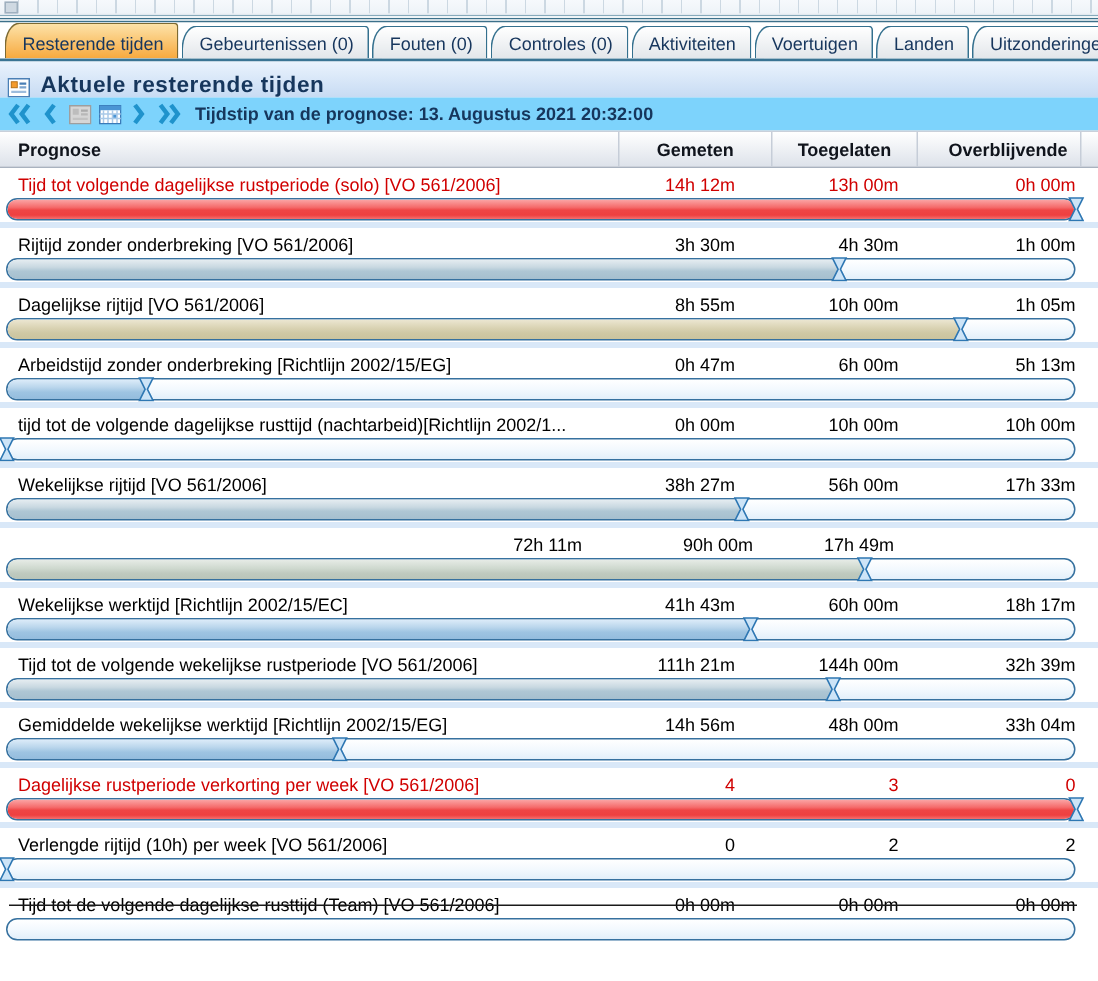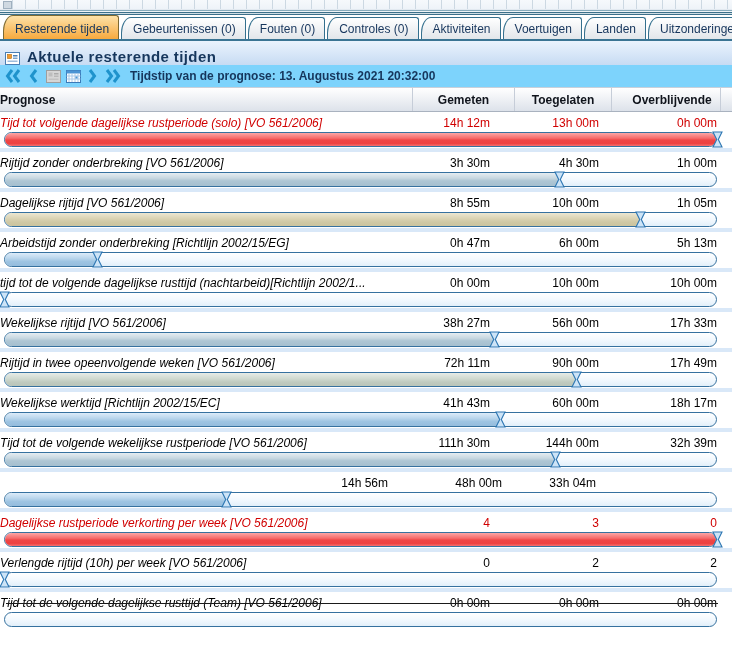--- a/index.html
+++ b/index.html
@@ -39,34 +39,34 @@
   .toolbar { height:22px; display:flex; align-items:center; gap:2px; padding-left:4px; background:#7dd3fc; }
   .tbtn { width:18px; height:18px; display:inline-flex; align-items:center; justify-content:center;
       background:transparent; border:none; cursor:pointer; padding:0; }
   .prog-label { margin-left:6px; font-size:12px; font-weight:bold; color:var(--title-text,#16365c); }
 
   
   .thead { height:25px; display:grid; grid-template-columns:1fr 102px 97px 121px;
       align-items:center; background:linear-gradient(#ffffff,#dde2ea);
       border-top:1px solid #c9d0da; border-bottom:1px solid #a9b2bf; position:relative; }
   .hcell { font-size:12px; font-weight:bold; color:#10141c; }
-  .hcell.first { padding-left:0; }
+  .hcell.first { padding-left:12px; }
   .hcell.num { text-align:center; border-left:1px solid #c6cdd8; height:100%;
       display:flex; align-items:center; justify-content:center; }
   .thead::after { content:""; position:absolute; right:11px; top:0; bottom:0;
       border-right:1px solid #c6cdd8; }
 
   
   .rows { background:#fff; }
   .row { height:40px; padding-top:3px; border-bottom:4px solid #d9e8f8; position:relative; background:#fff; }
   .row:last-child { border-bottom:none; }
   .rowtop { display:grid; grid-template-columns:1fr 102px 97px 121px; height:16px;
       align-items:center; position:relative; }
   .cell { font-size:12px; color:#000; }
-  .cell.label { padding-left:0; white-space:nowrap; overflow:hidden; text-overflow:ellipsis;font-style:italic; }
+  .cell.label { padding-left:12px; white-space:nowrap; overflow:hidden; text-overflow:ellipsis; }
   .cell.num { text-align:right; }
   .cell.gemeten { padding-right:24px; }
   .cell.toegelaten { padding-right:12px; }
   .cell.overblijvende { padding-right:15px; }
   .row.alert .cell { color:var(--alert,#d00000); }
   .row.struck .rowtop::after { content:""; position:absolute; left:6px; right:14px; top:8px;
       border-top:1px solid #1a1a1a; }
 
   .barwrap { position:relative; margin:1px 15px 0 4px; height:16px; }
   .bar { position:relative; height:15px; border:1px solid var(--bar-border,#36719f);
@@ -257,21 +257,20 @@
       <div class="bar">
         <div class="fill fill-steel" style="width: 68.7%;"></div>
       </div>
       <svg class="handle" width="11" height="17" viewBox="0 0 11 17" style="left: calc(68.7% - 5px);">
         <path d="M1 1 L10 1 L6.3 8.5 L10 16 L1 16 L4.7 8.5 Z" fill="#cde4f7" stroke="#2e77b3" stroke-width="1.1"></path>
       </svg>
     </div>
   </div>
       <div class="row">
     <div class="rowtop">
-      <span class="cell label">Rijtijd in twee opeenvolgende weken  [VO 561/2006]</span>
       <span class="cell num gemeten">72h 11m</span>
       <span class="cell num toegelaten">90h 00m</span>
       <span class="cell num overblijvende">17h 49m</span>
     </div>
     <div class="barwrap">
       <div class="bar">
         <div class="fill fill-sage" style="width: 80.2%;"></div>
       </div>
       <svg class="handle" width="11" height="17" viewBox="0 0 11 17" style="left: calc(80.2% - 5px);">
         <path d="M1 1 L10 1 L6.3 8.5 L10 16 L1 16 L4.7 8.5 Z" fill="#cde4f7" stroke="#2e77b3" stroke-width="1.1"></path>
@@ -290,35 +289,36 @@
         <div class="fill fill-blue" style="width: 69.5%;"></div>
       </div>
       <svg class="handle" width="11" height="17" viewBox="0 0 11 17" style="left: calc(69.5% - 5px);">
         <path d="M1 1 L10 1 L6.3 8.5 L10 16 L1 16 L4.7 8.5 Z" fill="#cde4f7" stroke="#2e77b3" stroke-width="1.1"></path>
       </svg>
     </div>
   </div>
       <div class="row">
     <div class="rowtop">
       <span class="cell label">Tijd tot de volgende wekelijkse rustperiode [VO 561/2006]</span>
-      <span class="cell num gemeten">111h 30m</span>
+      <span class="cell num gemeten">111h 21m</span>
       <span class="cell num toegelaten">144h 00m</span>
       <span class="cell num overblijvende">32h 39m</span>
     </div>
     <div class="barwrap">
       <div class="bar">
         <div class="fill fill-steel" style="width: 77.3%;"></div>
       </div>
       <svg class="handle" width="11" height="17" viewBox="0 0 11 17" style="left: calc(77.3% - 5px);">
         <path d="M1 1 L10 1 L6.3 8.5 L10 16 L1 16 L4.7 8.5 Z" fill="#cde4f7" stroke="#2e77b3" stroke-width="1.1"></path>
       </svg>
     </div>
   </div>
       <div class="row">
     <div class="rowtop">
+      <span class="cell label">Gemiddelde wekelijkse werktijd [Richtlijn 2002/15/EG]</span>
       <span class="cell num gemeten">14h 56m</span>
       <span class="cell num toegelaten">48h 00m</span>
       <span class="cell num overblijvende">33h 04m</span>
     </div>
     <div class="barwrap">
       <div class="bar">
         <div class="fill fill-blue" style="width: 31.1%;"></div>
       </div>
       <svg class="handle" width="11" height="17" viewBox="0 0 11 17" style="left: calc(31.1% - 5px);">
         <path d="M1 1 L10 1 L6.3 8.5 L10 16 L1 16 L4.7 8.5 Z" fill="#cde4f7" stroke="#2e77b3" stroke-width="1.1"></path>

